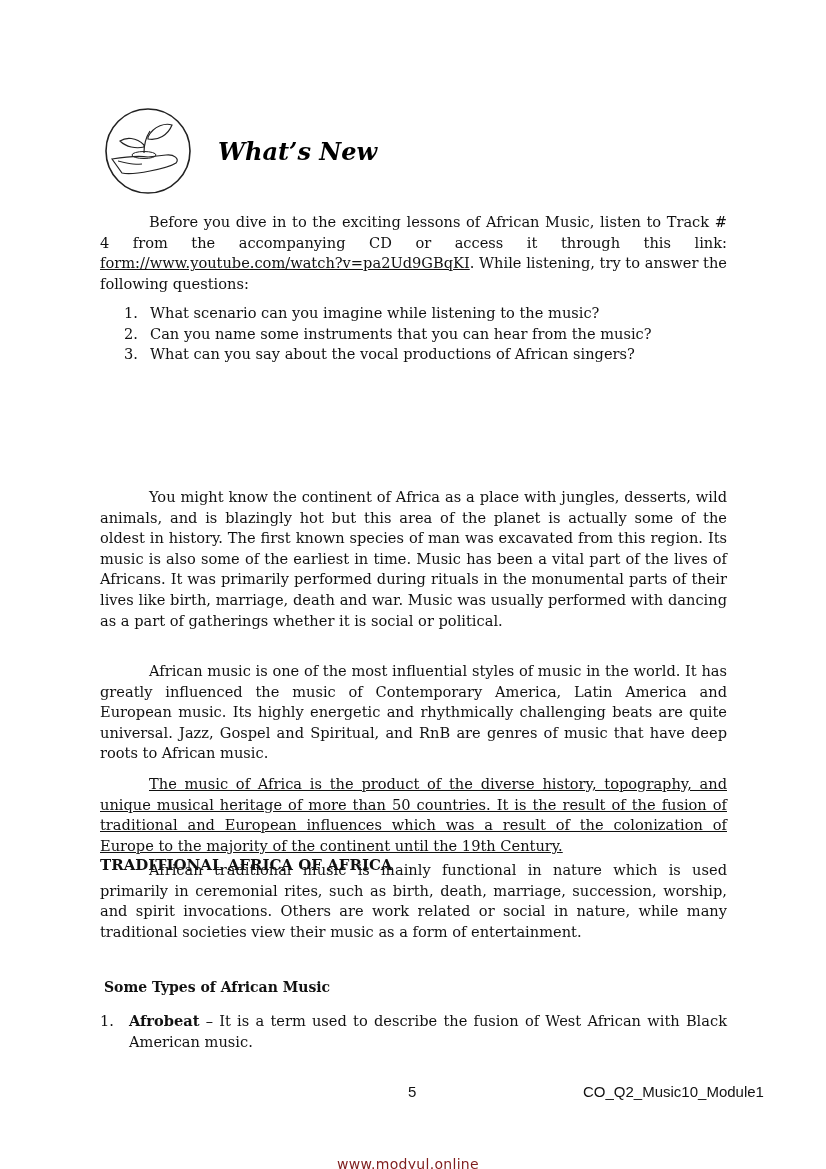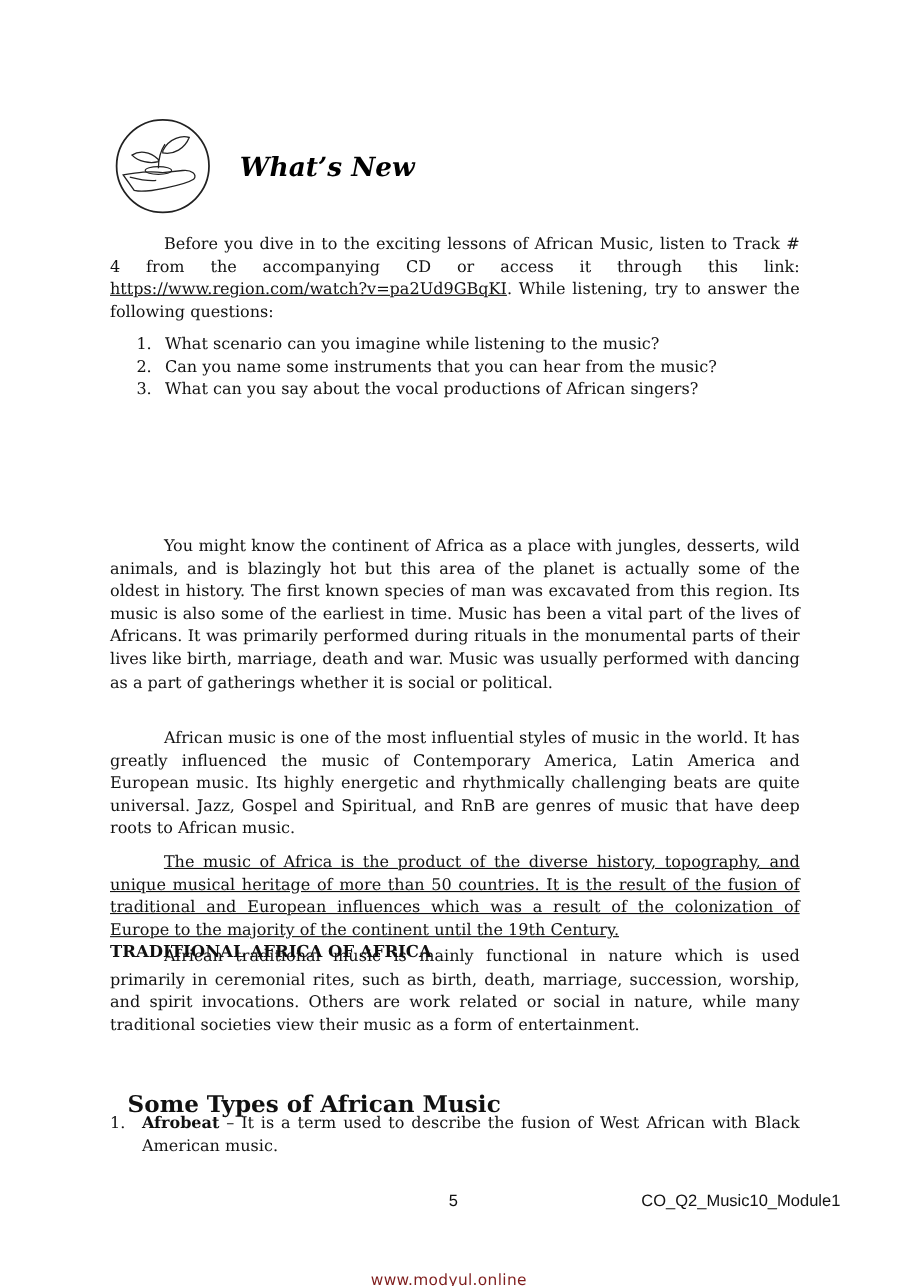--- a/index.html
+++ b/index.html
@@ -12,21 +12,21 @@
                    font-size: 24px; margin-left: 26px; color: #000; }
   .para { position: absolute; left: 100px; width: 627px; font-size: 14.6px; line-height: 20.6px;
           text-align: justify; margin: 0; }
   .indent { text-indent: 49px; }
   .link { text-decoration: underline; color: #111; }
   ol.qs { position: absolute; left: 124px; top: 303px; width: 600px; margin: 0; padding: 0;
           list-style: none; font-size: 14.6px; line-height: 20.6px; }
   ol.qs li { display: flex; }
   ol.qs .num { width: 26px; }
   .h-caps { position: absolute; left: 100px; top: 856px; font-weight: bold; font-size: 15px; margin: 0; }
-  .h-sub { position: absolute; left: 100px; top: 975px; font-weight: bold; font-size: 21px; margin: 16px; }
+  .h-sub { position: absolute; left: 100px; top: 975px; font-weight: bold; font-size: 14px; margin: 4px; }
   .types { position: absolute; left: 100px; top: 1011px; width: 627px; font-size: 14.6px; line-height: 20.6px; }
   .types .row { display: flex; }
   .types .num { width: 29px; flex: none; }
   .types .body { text-align: justify; flex: 1; }
   .footer-page { position: absolute; left: 408px; top: 1083px; font-family: "Liberation Sans", sans-serif; font-size: 15px; }
   .footer-code { position: absolute; left: 583px; top: 1083px; font-family: "Liberation Sans", sans-serif; font-size: 15px; }
   .watermark { position: absolute; left: 337px; top: 1126px; font-family: "DejaVu Sans", sans-serif;
                font-size: 14px; color: #7f1d1d; letter-spacing: 0.3px; margin-top: 30px; }
 </style>
 </head>
@@ -40,21 +40,21 @@
       <path d="M8 52 C20 50 32 48 44 50 L62 48 C70 47 76 52 72 56 C66 60 56 62 46 64 C36 66 26 68 18 66 Z" fill="none" stroke="#222" stroke-width="1.2"></path>
       <path d="M14 54 C22 56 30 58 38 57" fill="none" stroke="#222" stroke-width="1"></path>
       <ellipse cx="40" cy="48" rx="12" ry="3.5" fill="none" stroke="#222" stroke-width="1"></ellipse>
       <path d="M40 46 C40 38 42 30 46 24" fill="none" stroke="#222" stroke-width="1.2"></path>
       <path d="M44 30 C50 18 62 16 68 18 C64 28 54 34 44 32 Z" fill="none" stroke="#222" stroke-width="1.2"></path>
       <path d="M40 38 C32 30 22 30 16 34 C22 40 32 42 40 40 Z" fill="none" stroke="#222" stroke-width="1.2"></path>
     </svg>
     <span class="section-title">What’s New</span>
   </div>
 
-  <p class="para indent" style="top:212px;"><span>Before you dive in to the exciting lessons of African Music, listen to Track # 4 from the accompanying CD or access it through this link: </span><a class="link">https://www.region.com/watch?v=pa2Ud9GBqKI</a><span>. While listening, try to answer the following questions:</span></p>
+  <p class="para indent" style="top:212px;"><span>Before you dive in to the exciting lessons of African Music, listen to Track # 4 from the accompanying CD or access it through this link: </span><a class="link">form://www.youtube.com/watch?v=pa2Ud9GBqKI</a><span>. While listening, try to answer the following questions:</span></p>
 
   <ol class="qs">
     <li>
         <span class="num">1.</span>
         <span>What scenario can you imagine while listening to the music?</span>
       </li>
     <li>
         <span class="num">2.</span>
         <span>Can you name some instruments that you can hear from the music?</span>
       </li>

